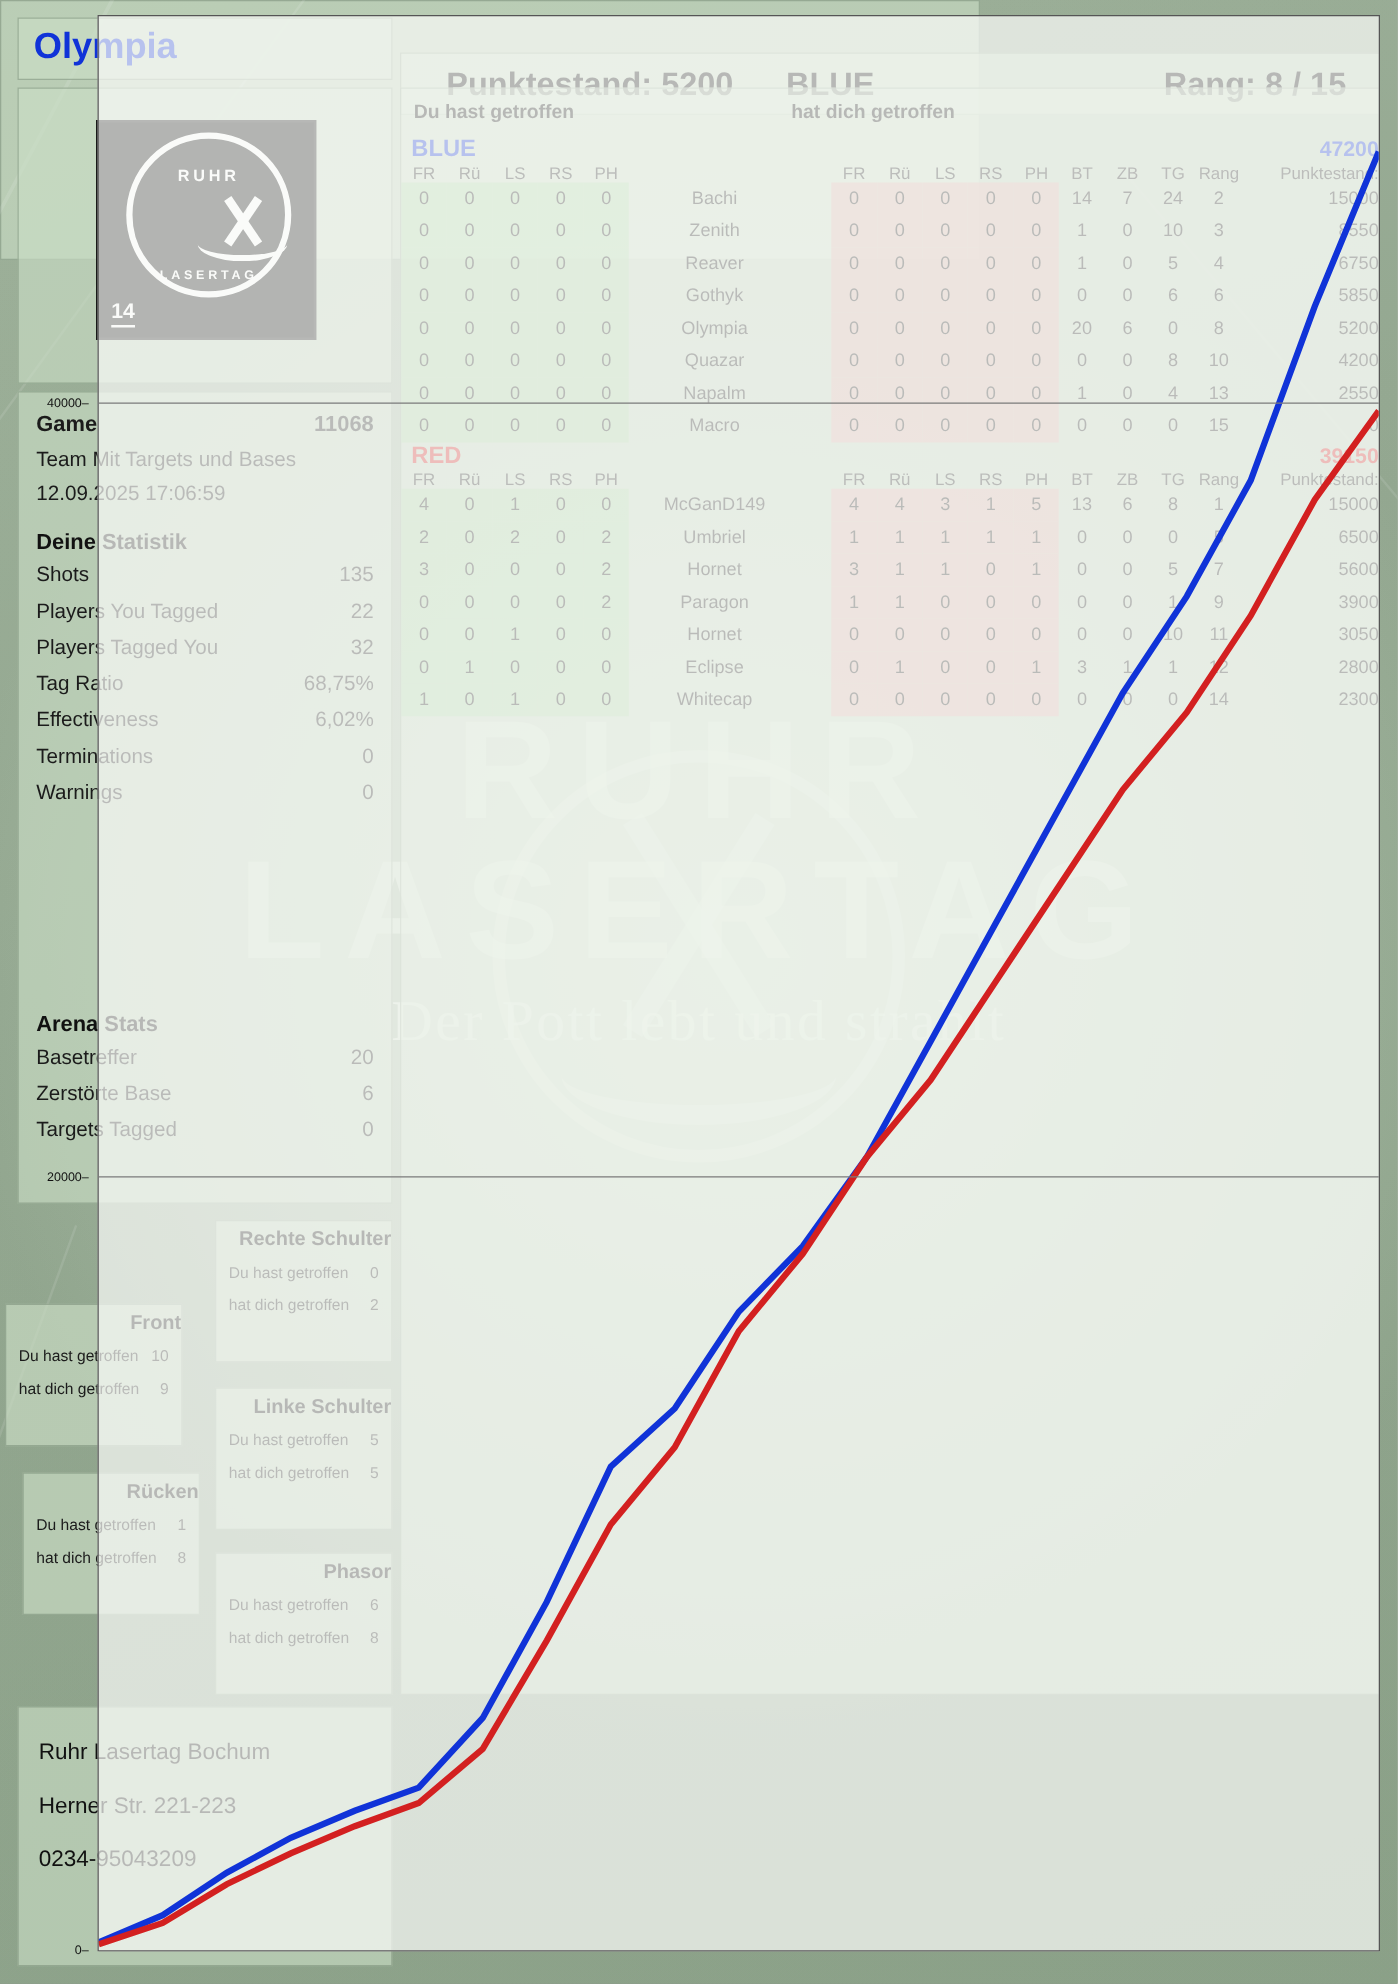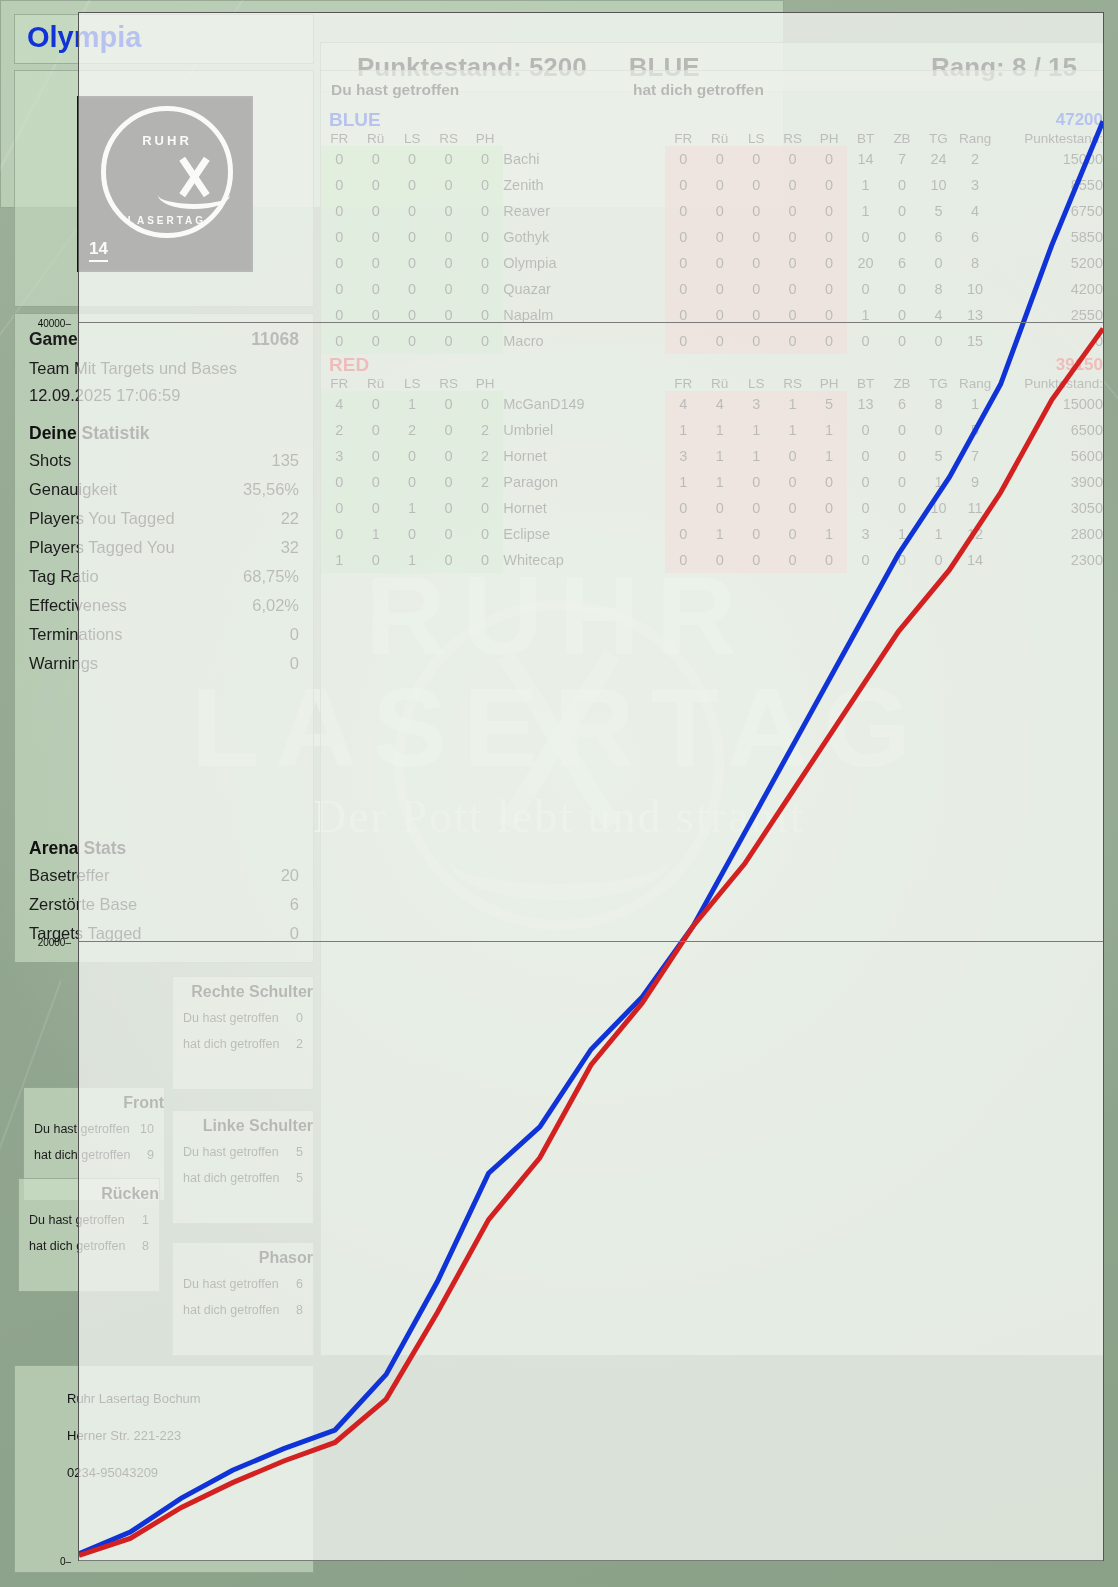--- a/index.html
+++ b/index.html
@@ -78,45 +78,45 @@
   .row { display:flex; justify-content:space-between; font-size:16.5px; color:#1b1b1b; padding:5px 0; }
   .row.bold { font-weight:bold; font-size:17.5px; }
   .sec-title { font-weight:bold; font-size:17.5px; color:#111; margin-top:14px; margin-bottom:2px; }
   .plain { font-size:16.5px; color:#1b1b1b; padding:4px 0; }
 
   
   .zone { position:absolute; background:rgba(203,222,198,0.66); border:1px solid rgba(120,140,118,0.55); }
   .zone .zt { text-align:right; font-weight:bold; font-size:16px; padding:6px 0 4px; color:#111; }
   .zone .zr { display:flex; justify-content:space-between; font-size:12.5px; color:#1b1b1b; padding:6px 10px; }
   #zone-rs { left:172px; top:976px; width:142px; height:114px; }
-  #zone-front { left:23px; top:1043px; width:142px; height:114px;margin-top:44px; }
+  #zone-front { left:4px; top:1043px; width:142px; height:114px; }
   #zone-ls { left:172px; top:1110px; width:142px; height:114px; }
   #zone-back { left:18px; top:1178px; width:142px; height:114px; }
   #zone-phasor { left:172px; top:1242px; width:142px; height:114px; }
 
   #addr-panel { left:14px; top:1365px; width:300px; height:208px; padding:14px 16px; }
-  #addr-panel div { font-size:13px; color:#111; padding:11px 0;margin-left:36px; }
+  #addr-panel div { font-size:18px; color:#111; padding:11px 0; }
 
   
   #main-panel { left:320px; top:70px; width:784px; height:1286px; }
   .hitlabels { position:absolute; top:10px; left:0; width:100%; font-size:15.5px; font-weight:bold; color:#111; }
   .hitlabels .a { position:absolute; left:10px; }
   .hitlabels .b { position:absolute; left:312px; }
 
   table.scores { position:absolute; border-collapse:collapse; font-size:14.5px; color:#1b1b1b; }
   table.scores td, table.scores th { padding:0; }
   .teamname { font-size:19px; font-weight:bold; }
   .teamtotal { font-size:17px; font-weight:bold; text-align:right; }
   .colhdr td { font-size:13.5px; color:#222; padding-bottom:2px; }
 
   .cellblock-g { background:rgba(150,205,140,0.55); }
   .cellblock-r { background:rgba(220,160,155,0.70); }
 
   .c { text-align:center; width:32px; }
-  .nm { width:120px; padding:0 8px; }
+  .nm { text-align:center; width:120px; padding:0 8px; }
   .sp { width:22px; }
   .rt2{ text-align:right; width:96px; padding-right:8px;}
 
   
   #chart-panel { left:320px; top:1365px; width:784px; height:208px; background:rgba(203,222,198,0.62); border:1px solid rgba(120,140,118,0.55); }
   .chart-inner { position:absolute; left:78px; top:12px; right:14px; bottom:26px; background:rgba(248,250,246,0.72); border:1px solid #555; }
   .gl { position:absolute; left:0; right:0; border-top:1px solid #7b7b7b; }
   .ytick { position:absolute; right:calc(100% + 8px); transform:translateY(-50%); font-size:10px; color:#111; white-space:nowrap;}
   svg.series { position:absolute; inset:0; width:100%; height:100%; }
 </style>
@@ -173,24 +173,20 @@
       <span>Game</span>
       <span>11068</span>
     </div>
     <div class="plain">Team Mit Targets und Bases</div>
     <div class="plain">12.09.2025 17:06:59</div>
 
     <div class="sec-title">Deine Statistik</div>
     <div class="row">
       <span>Shots</span>
       <span>135</span>
-    </div>
-    <div class="row">
-      <span>Genauigkeit</span>
-      <span>35,56%</span>
     </div>
     <div class="row">
       <span>Players You Tagged</span>
       <span>22</span>
     </div>
     <div class="row">
       <span>Players Tagged You</span>
       <span>32</span>
     </div>
     <div class="row">

